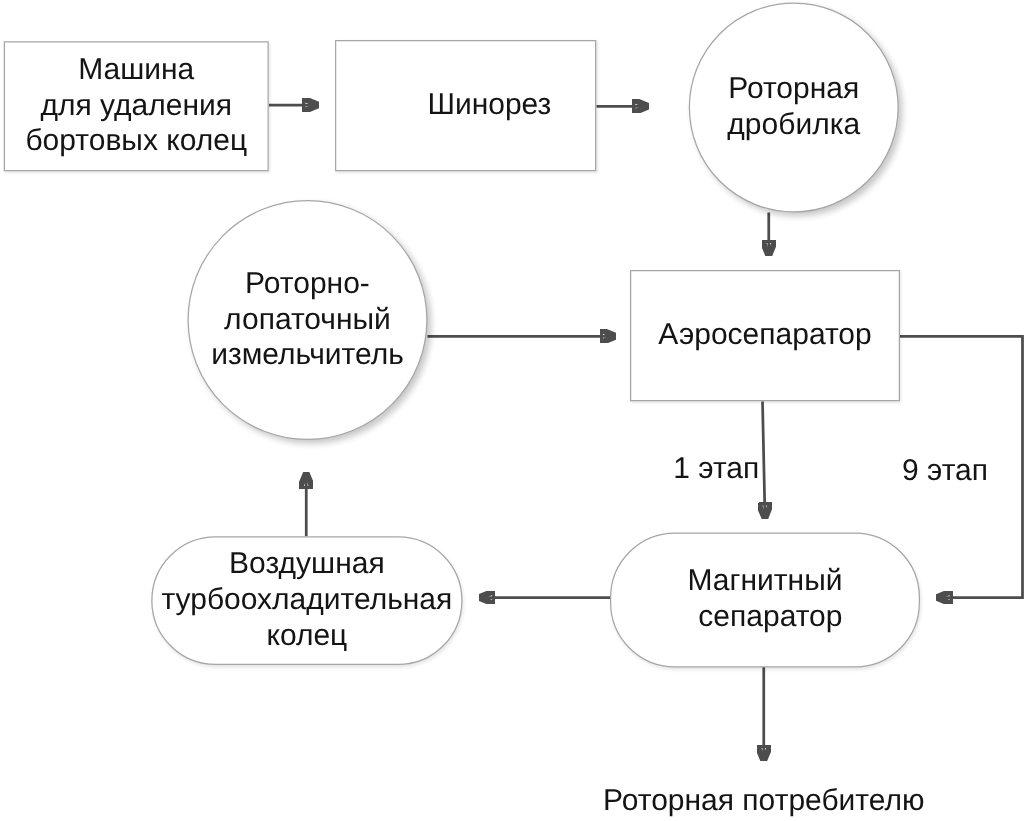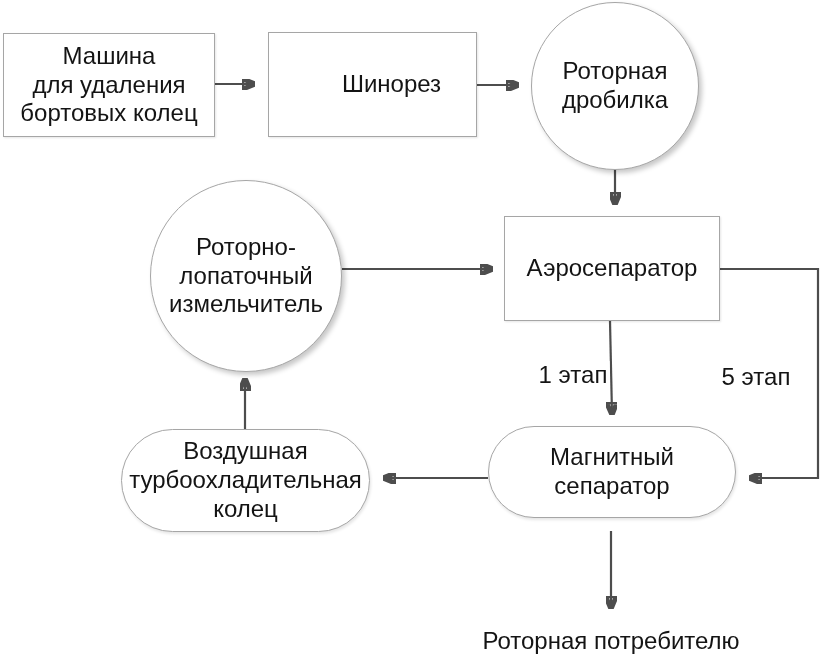--- a/index.html
+++ b/index.html
@@ -74,45 +74,45 @@
   <div class="node shape-rect" style="left:3px;top:33px;width:212px;height:104px;">
     <span class="label">Машина
 для удаления
 бортовых колец</span>
   </div>
 
   <div class="node shape-rect" style="left:268px;top:32px;width:209px;height:105px;padding-left:38px;">
     <span class="label">Шинорез</span>
   </div>
 
-  <div class="node shape-circle" style="left:531px;top:2px;width:168px;height:168px;">
+  <div class="node shape-circle" style="left:551px;top:2px;width:168px;height:168px;">
     <span class="label">Роторная
 дробилка</span>
   </div>
 
-  <div class="node shape-circle" style="left:150px;top:180px;width:192px;height:192px;">
+  <div class="node shape-circle" style="left:150px;top:160px;width:192px;height:192px;">
     <span class="label">Роторно-
 лопаточный
 измельчитель</span>
   </div>
 
   <div class="node shape-rect" style="left:504px;top:216px;width:216px;height:105px;align-items:center;">
     <span class="label">Аэросепаратор</span>
   </div>
 
-  <div class="node shape-stadium" style="left:488px;top:426px;width:248px;height:92px;">
+  <div class="node shape-stadium" style="left:488px;top:426px;width:248px;height:108px;text-align:right;">
     <span class="label">Магнитный
 сепаратор</span>
   </div>
 
   <div class="node shape-stadium" style="left:121px;top:429px;width:249px;height:103px;">
     <span class="label">Воздушная
 турбоохладительная
 колец</span>
   </div>
 
   <span class="edge-label" style="left:553px;top:375px;margin-left:20px;">1 этап</span>
 
-  <span class="edge-label" style="left:756px;top:377px;">5 этап</span>
+  <span class="edge-label" style="left:756px;top:377px;">9 этап</span>
 
   <span class="edge-label" style="left:611px;top:641px;">Роторная потребителю</span>
 
 </div>
 
 </body></html>

